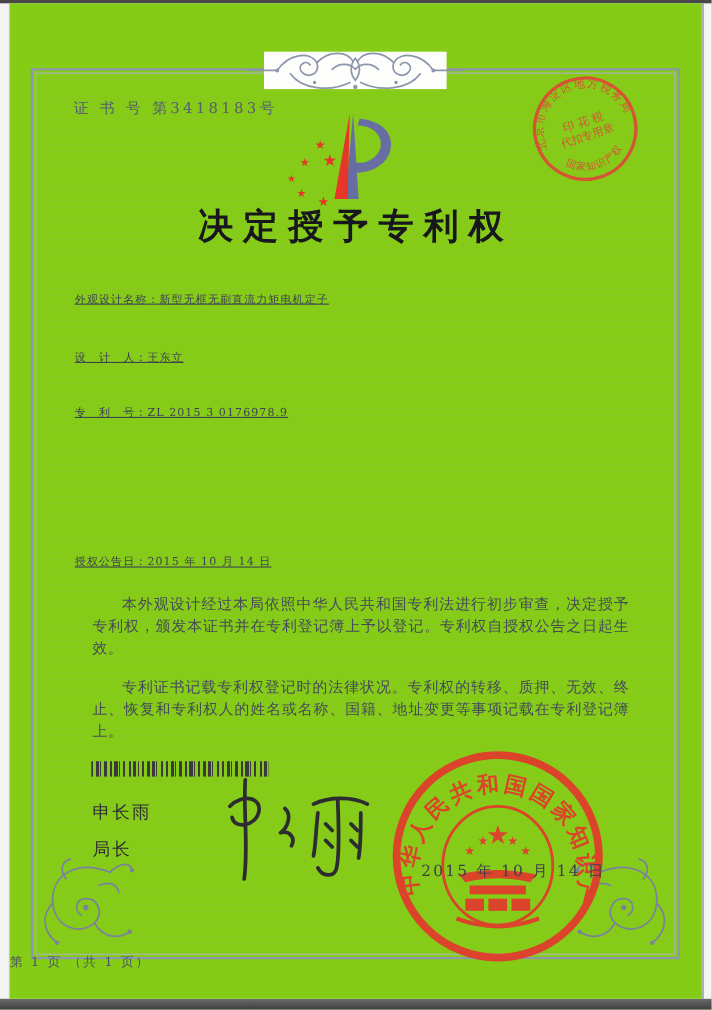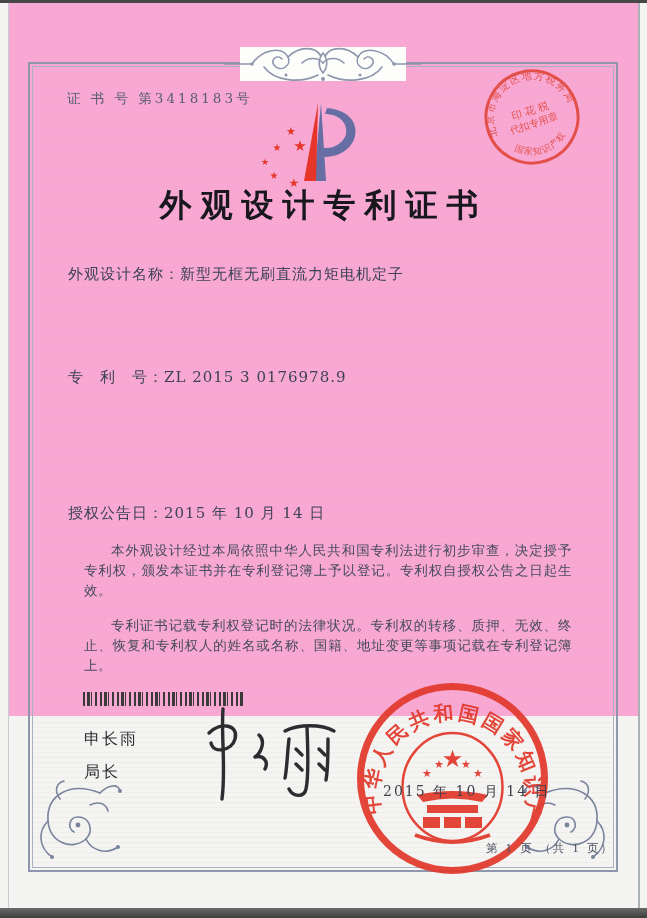--- a/index.html
+++ b/index.html
@@ -6,40 +6,40 @@
   body{
     width:647px;height:918px;position:relative;overflow:hidden;
     background:#f4f4f2;
     font-family:"DejaVu Serif","Liberation Serif",serif;
   }
   .scan-edge-top{position:absolute;left:0;top:0;width:647px;height:3px;background:#474747;}
   .scan-edge-bottom{position:absolute;left:0;top:908px;width:647px;height:10px;
     background:linear-gradient(180deg,#6a6a6a,#3e3e3e);}
   .scan-edge-left{position:absolute;left:8px;top:3px;width:1px;height:905px;background:#b7bbc3;opacity:.7;}
   .scan-edge-right{position:absolute;left:638px;top:3px;width:2px;height:905px;background:#9aa0a8;opacity:.8;}
-  .paper{position:absolute;left:9px;top:3px;width:629px;height:713px;background:#f9a8d4;}
+  .paper{position:absolute;left:9px;top:3px;width:629px;height:905px;background:#84cc16;}
 
   .frame{position:absolute;left:19px;top:59px;width:586px;height:806px;
     border:2px solid #8e97ad;}
   .frame-inner{position:absolute;left:2px;top:2px;right:2px;bottom:2px;border:1px solid #aab1c3;}
   .texture{position:absolute;left:24px;top:64px;width:578px;height:798px;
     background:repeating-linear-gradient(180deg,rgba(205,165,165,0.10) 0 1px,transparent 1px 5px);}
 
   .ornament{position:absolute;pointer-events:none;}
   #orn-top{left:213px;top:36px;width:202px;height:50px;}
   #orn-bl{left:21px;top:772px;width:92px;height:92px;}
   #orn-br{left:514px;top:772px;width:92px;height:92px;transform:scaleX(-1);}
 
   .cert-no{position:absolute;left:58px;top:87px;font-size:13.5px;color:#565d70;
     letter-spacing:3px;}
   .logo{position:absolute;left:243px;top:98px;width:106px;height:90px;}
   .title{position:absolute;left:0;width:629px;top:181px;text-align:center;
     font-size:32px;font-weight:bold;color:#17171d;letter-spacing:9px;}
 
-  .field{position:absolute;left:59px;font-size:15px;color:#3d4352;letter-spacing:1px;white-space:nowrap;}
+  .field{position:absolute;left:59px;font-size:10px;color:#3d4352;letter-spacing:1px;white-space:nowrap;text-decoration:underline;}
   .field .value{color:#3d4352;}
   #f0{top:262px;} #f1{top:315px;} #f2{top:365px;text-align:right;} #f3{top:408px;} #f4{top:455px;} #f5{top:501px;}
 
   .body-text{position:absolute;left:59px;top:522px;width:520px;}
   .body-text p{margin:16px;text-indent:2em;font-size:13.5px;line-height:19.8px;
     color:#454b59;text-align:justify;letter-spacing:.5px;}
 
   .barcode{position:absolute;left:74px;top:689px;width:161px;height:14px;
     background:repeating-linear-gradient(90deg,
       #3a3a3a 0 2px,transparent 2px 4px,#3a3a3a 4px 7px,transparent 7px 8px,
@@ -49,21 +49,21 @@
     font-size:16px;color:#2e2e33;letter-spacing:2px;}
   #signer-title{top:735px;margin-top:24px;} #signer-name{top:726px;}
   .signature{position:absolute;left:172px;top:698px;width:175px;height:105px;}
 
   .seal-official{position:absolute;left:346px;top:678px;width:195px;height:195px;opacity:.93;}
   .seal-date{position:absolute;left:374px;top:780px;font-size:14px;color:#3f3f4a;
     letter-spacing:2px;z-index:6;white-space:nowrap;}
   .seal-tax{position:absolute;left:473px;top:64px;width:100px;height:100px;
     transform:rotate(-18deg);opacity:.88;}
 
-  .footer{position:absolute;left:0;top:838px;width:586px;margin-left:19px;text-align:right;
+  .footer{position:absolute;left:0;top:864px;width:586px;text-align:left;
     font-size:11.5px;color:#4c5264;letter-spacing:2px;}
 </style>
 </head>
 <body>
 
 <div class="scan-edge-top"></div>
 <div class="scan-edge-left"></div>
 <div class="scan-edge-right"></div>
 <div class="scan-edge-bottom"></div>
 
@@ -140,23 +140,24 @@
     <g fill="#e63529" font-family="'DejaVu Sans',sans-serif" text-anchor="middle">
       <text x="39" y="34" font-size="11">★</text>
       <text x="48" y="50" font-size="15">★</text>
       <text x="25" y="50" font-size="10">★</text>
       <text x="13" y="64" font-size="9">★</text>
       <text x="22" y="78" font-size="10">★</text>
       <text x="42" y="86" font-size="12">★</text>
     </g>
   </svg>
 
-  <div class="title">外观设计专利证书</div>
+  <div class="title">决定授予专利权</div>
 
   <div class="field" id="f0"><span>外观设计名称：</span><span class="value">新型无框无刷直流力矩电机定子</span></div>
+  <div class="field" id="f1"><span>设　计　人：</span><span class="value">王东立</span></div>
   <div class="field" id="f2"><span>专　利　号：</span><span class="value">ZL 2015 3 0176978.9</span></div>
   <div class="field" id="f5"><span>授权公告日：</span><span class="value">2015 年 10 月 14 日</span></div>
 
   <div class="body-text">
     <p>本外观设计经过本局依照中华人民共和国专利法进行初步审查，决定授予专利权，颁发本证书并在专利登记簿上予以登记。专利权自授权公告之日起生效。</p>
     <p>专利证书记载专利权登记时的法律状况。专利权的转移、质押、无效、终止、恢复和专利权人的姓名或名称、国籍、地址变更等事项记载在专利登记簿上。</p>
   </div>
 
   <div class="barcode"></div>
 

